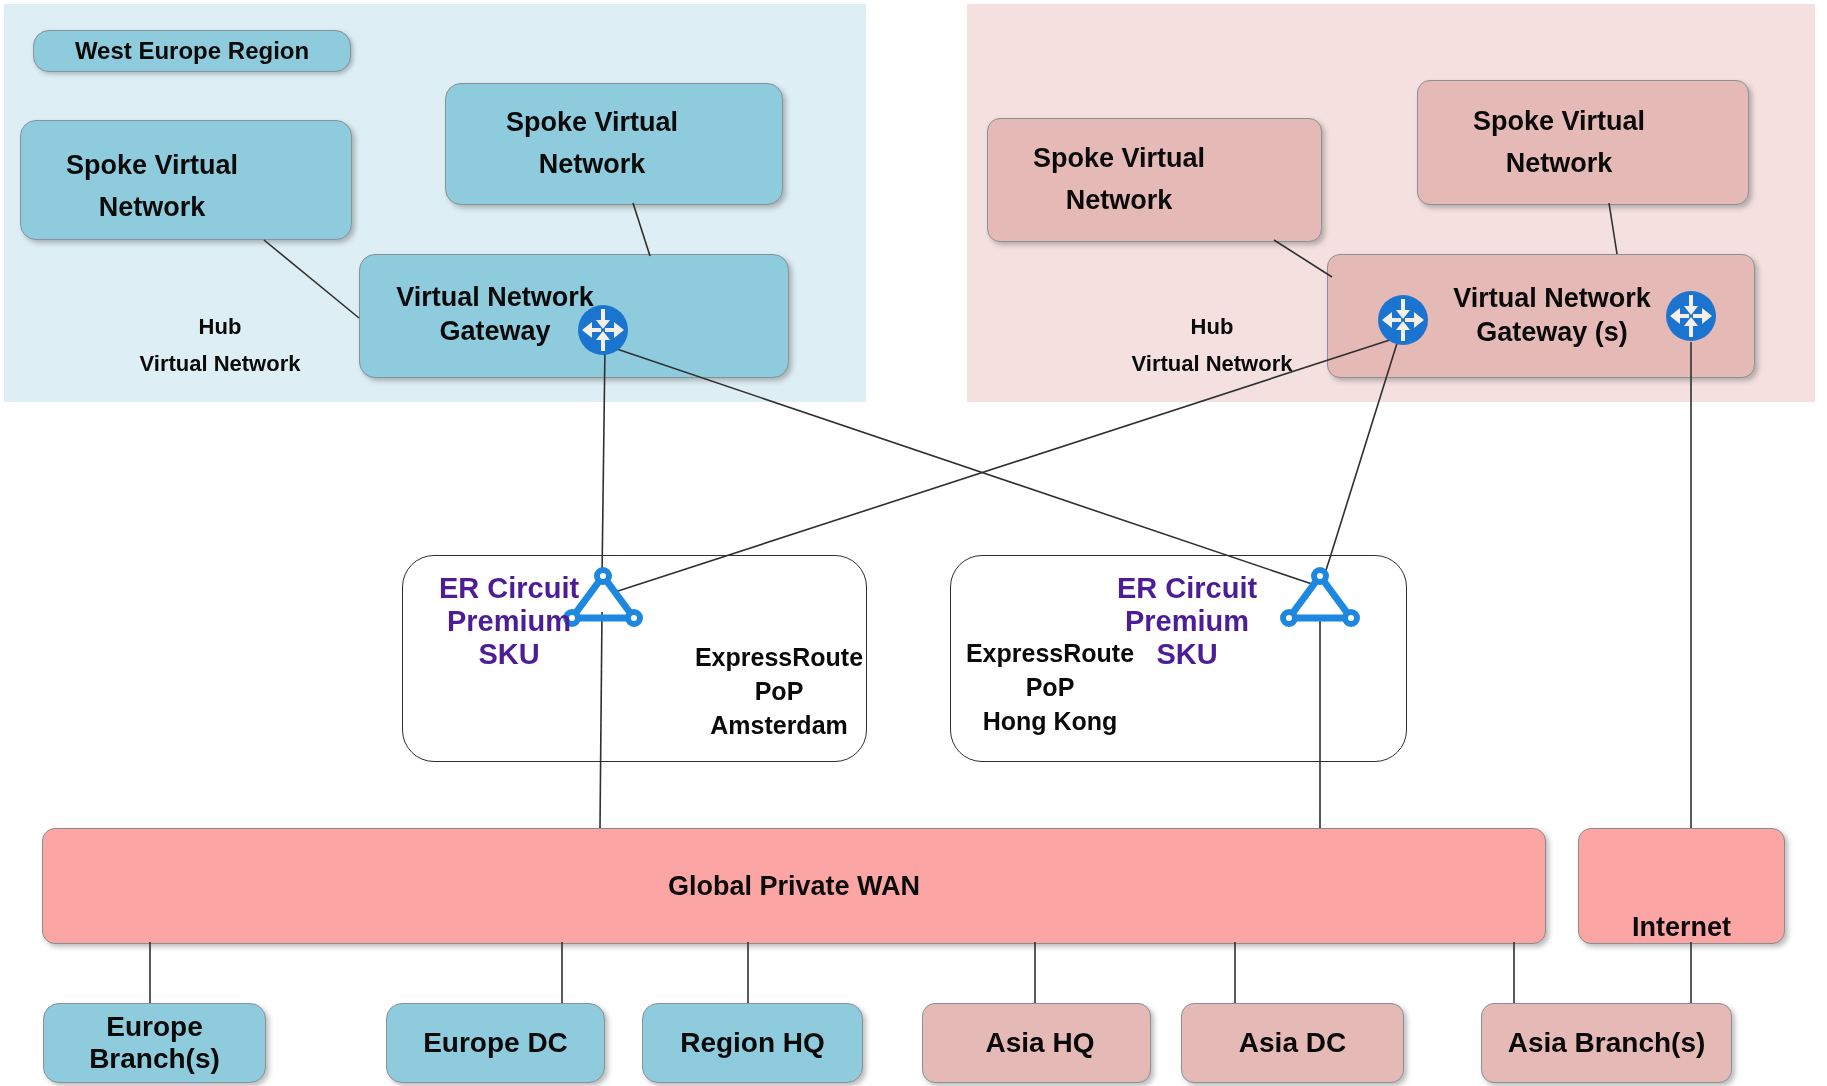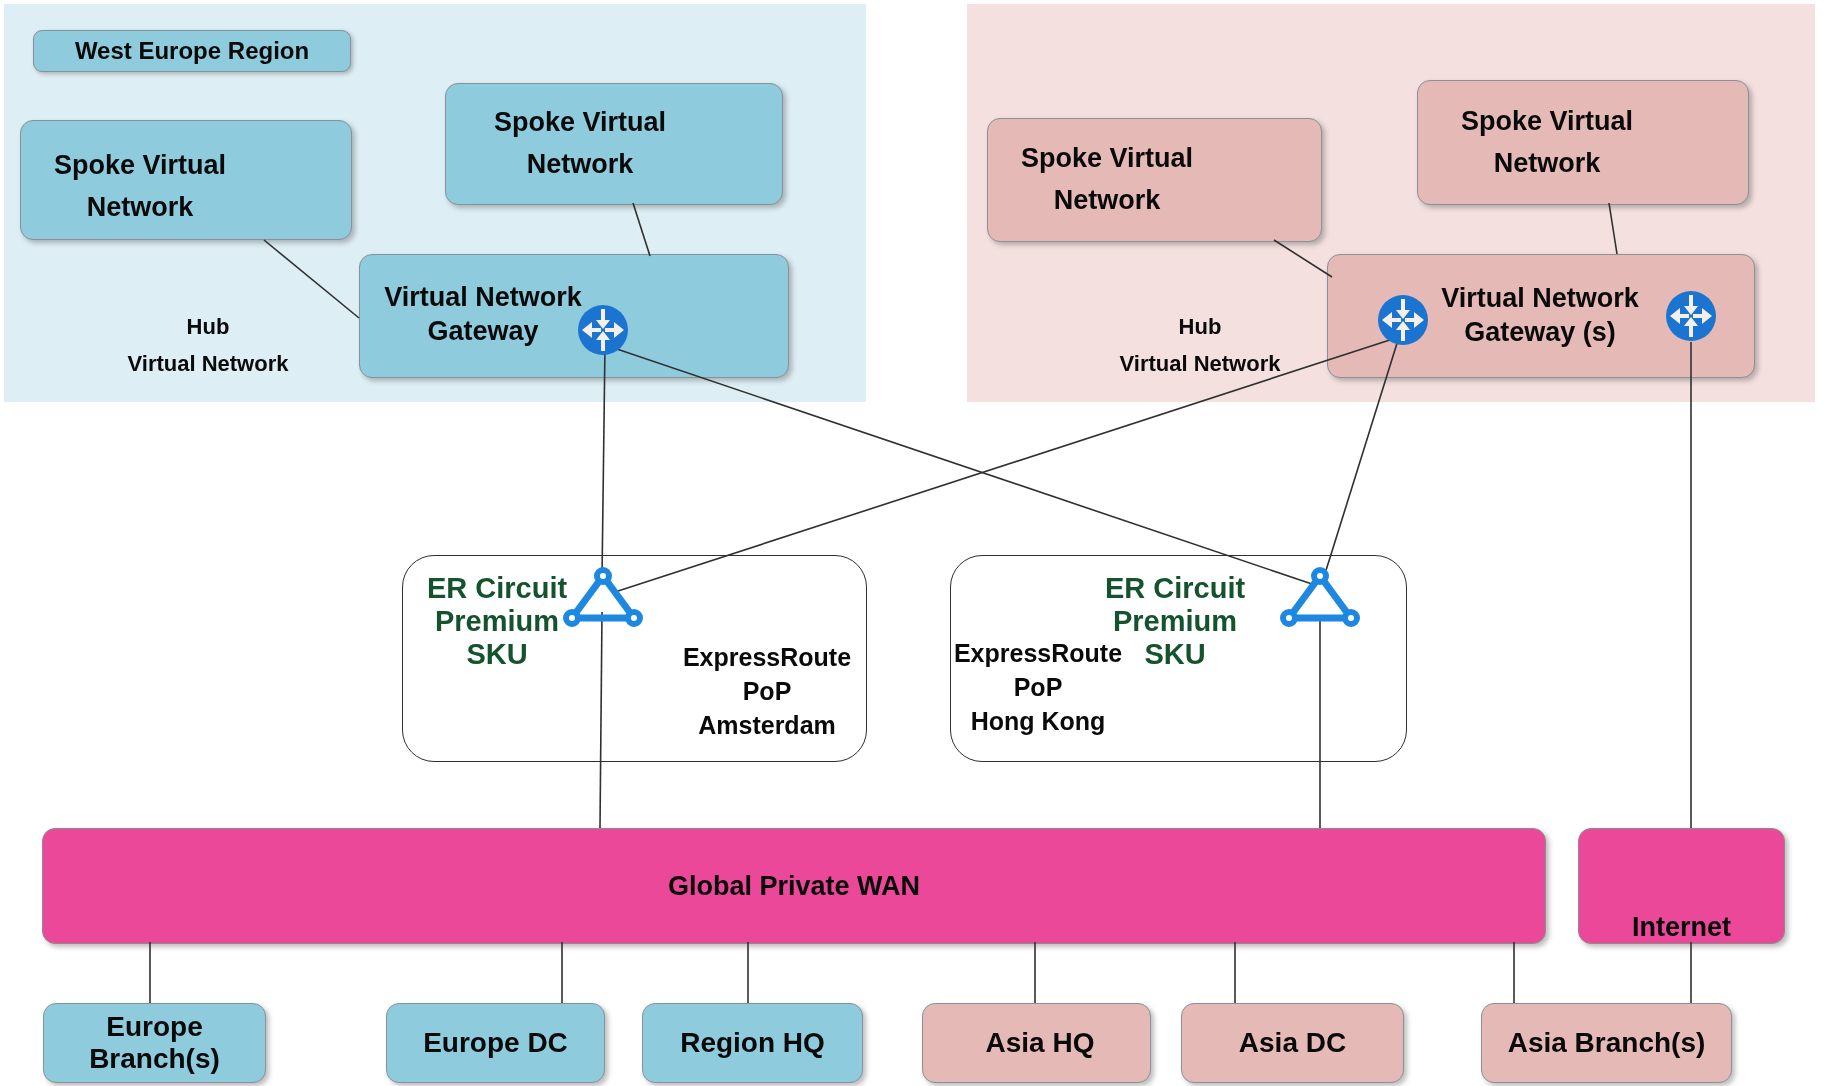--- a/index.html
+++ b/index.html
@@ -12,38 +12,38 @@
   .region.pink-bg{background:#f4e0df;}
   .pill{
     position:absolute;z-index:1;display:flex;align-items:center;justify-content:center;
     border-radius:9px;border:1px solid #8a9199;font-size:24px;
     box-shadow:2px 2px 4px rgba(90,90,90,.4);
   }
   .node{
     position:absolute;z-index:1;border:1px solid #8a9199;border-radius:13px;
     box-shadow:3px 3px 5px rgba(90,90,90,.4);
   }
-  .blue-fill{background:#8ecbdd;}
+  .blue-fill{background:#8ecbdd;border-radius:16px;}
   .pink-fill{background:#e4b9b6;}
-  .gray-fill{background:#ec4899;border-color:#8c8c8c;}
+  .gray-fill{background:#fca5a5;border-color:#8c8c8c;}
   .er-box{
     position:absolute;z-index:1;background:#ffffff;border:1.6px solid #2e2e2e;
     border-radius:32px;box-shadow:none;
   }
   .site{
     display:flex;align-items:center;justify-content:center;font-size:28px;text-align:center;
   }
   .bar-label{display:flex;align-items:center;justify-content:center;font-size:27px;}
   .lbl{
-    position:absolute;z-index:4;text-align:center;white-space:pre-line;pointer-events:none;
+    position:absolute;z-index:4;text-align:center;white-space:pre-line;pointer-events:none;padding-left:12px;
   }
   .spoke-lbl{font-size:27px;line-height:42px;}
   .gw-lbl{font-size:27px;line-height:34px;}
   .hub-lbl{font-size:22px;line-height:37px;margin-top:6px;}
-  .sku-lbl{font-size:29px;line-height:33px;color:#14532d;}
+  .sku-lbl{font-size:29px;line-height:33px;color:#4c1d95;}
   .pop-lbl{font-size:25px;line-height:34px;}
   #lines{position:absolute;left:0;top:0;z-index:2;}
   #lines line{stroke:#303030;stroke-width:1.6;}
   .icon{position:absolute;z-index:3;pointer-events:none;}
 </style>
 </head>
 <body>
 
 <div class="canvas">
 

